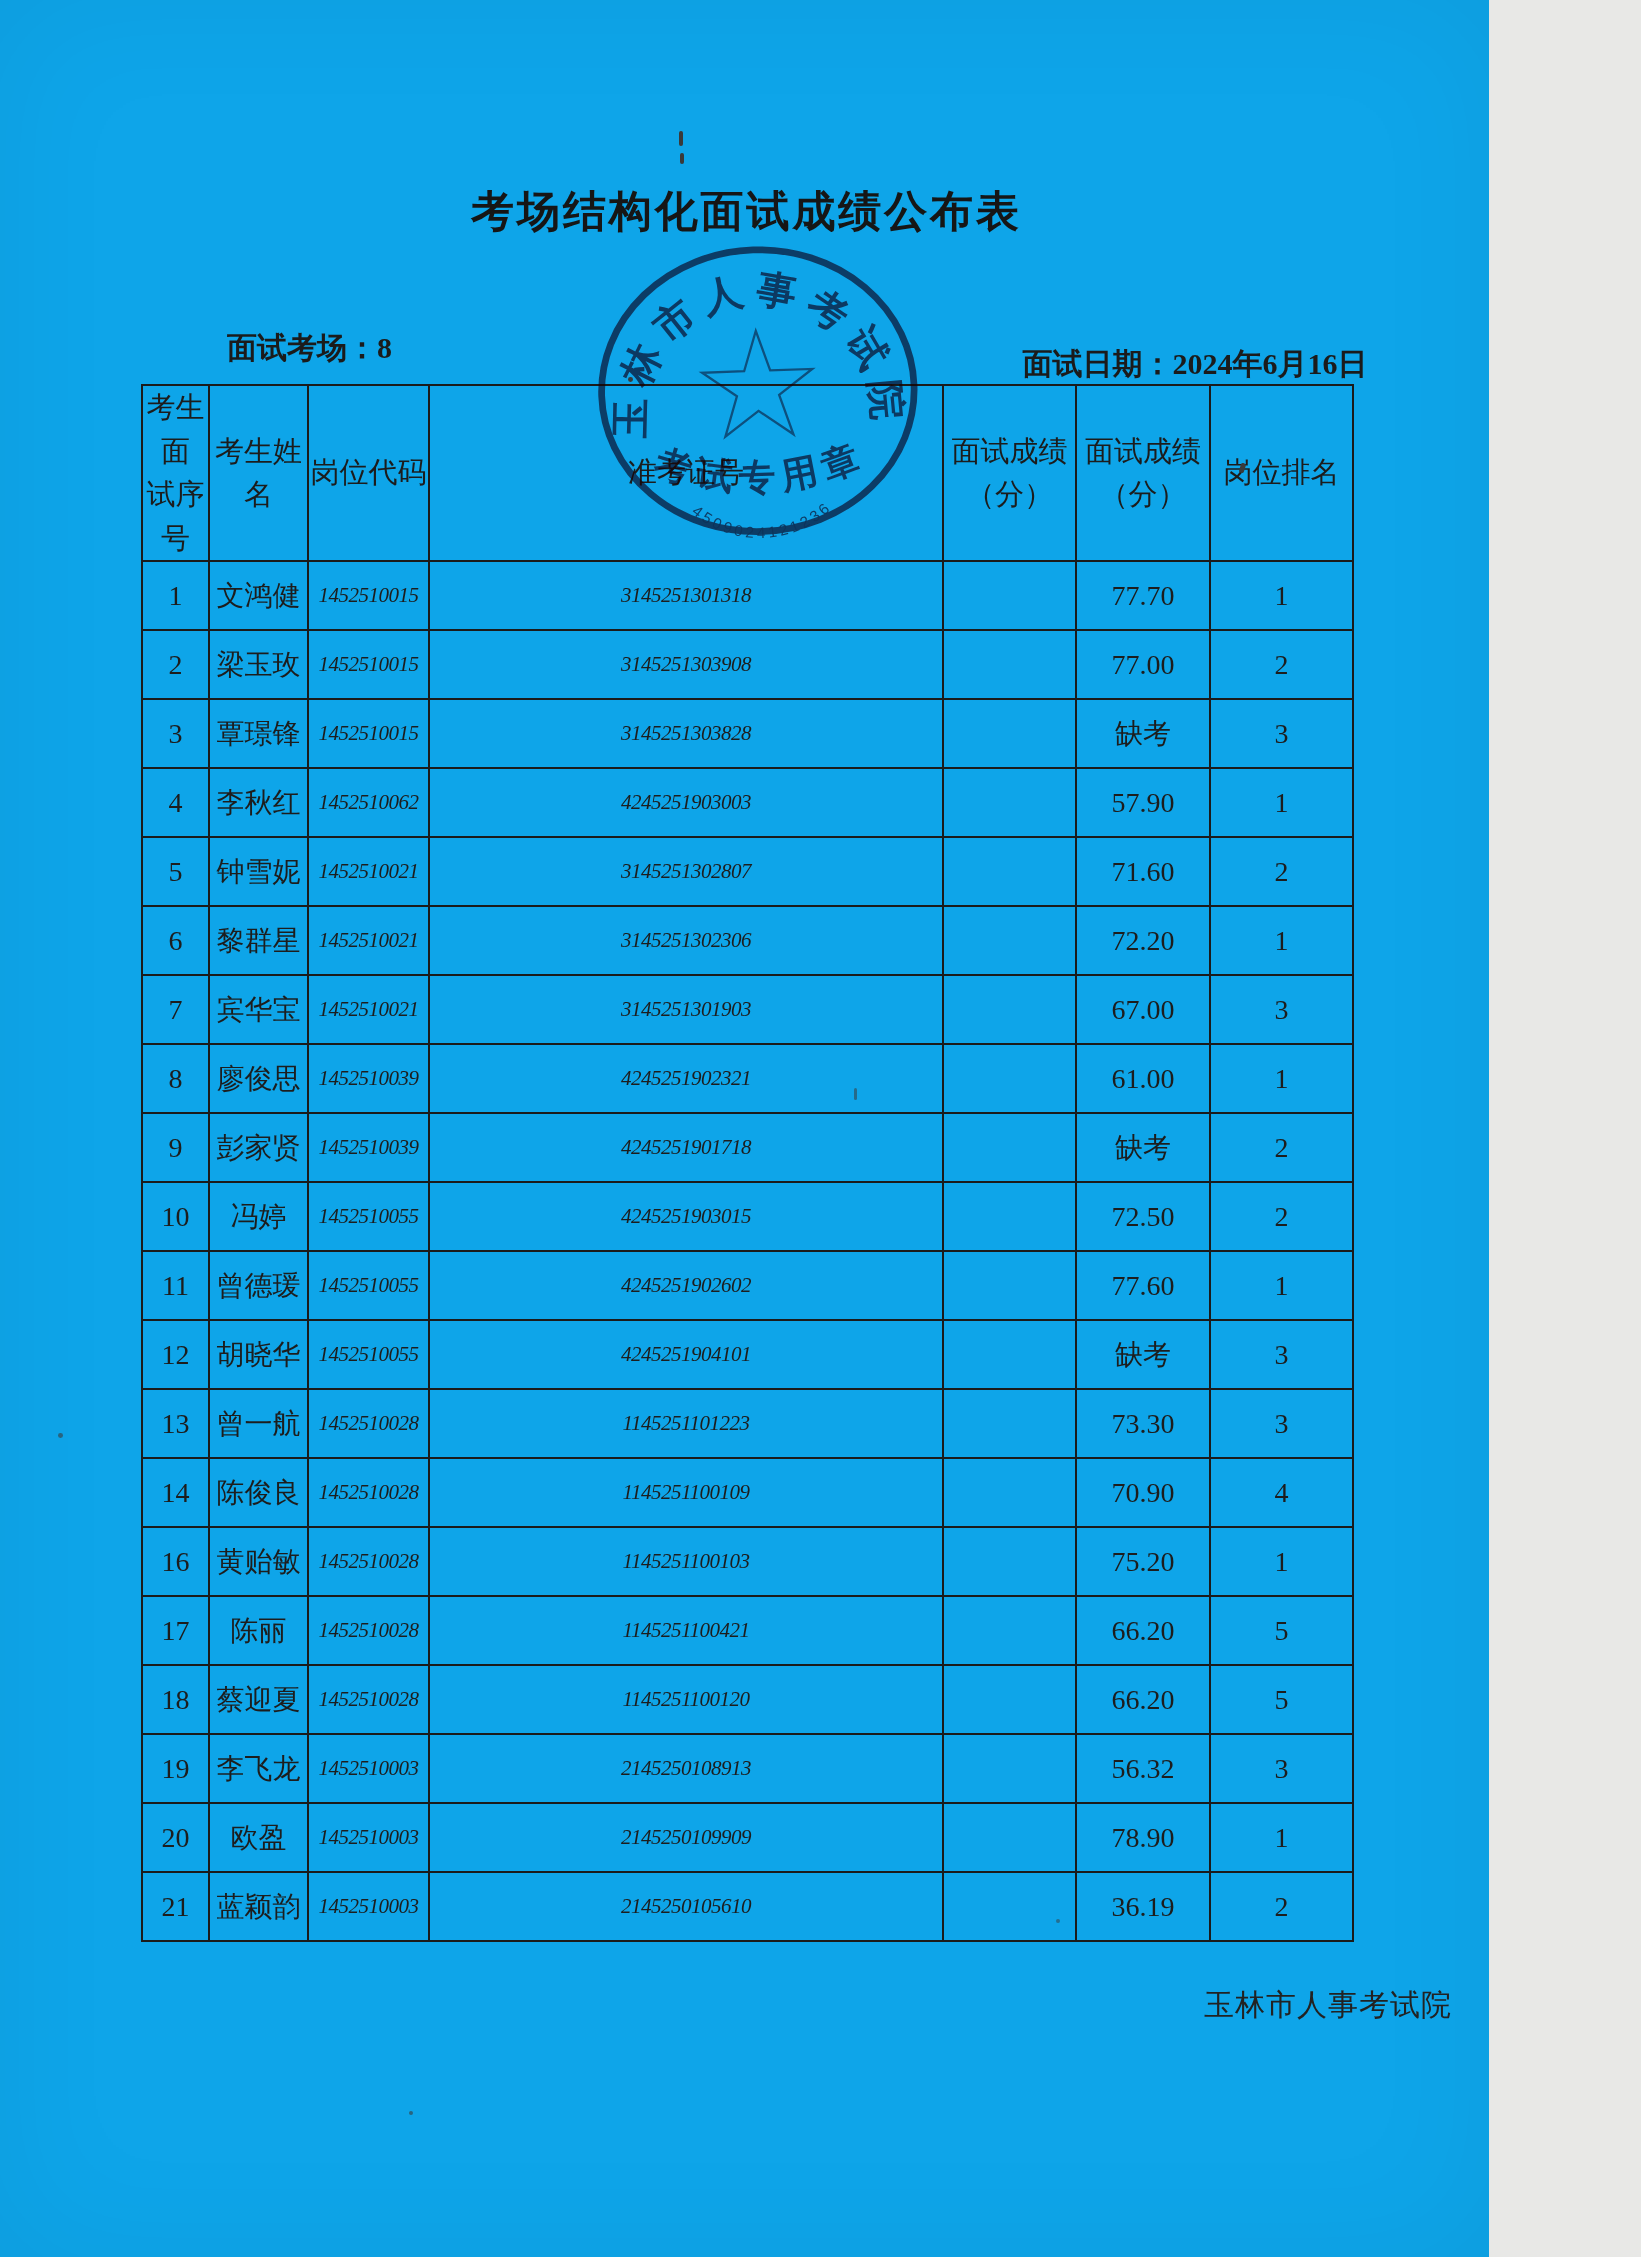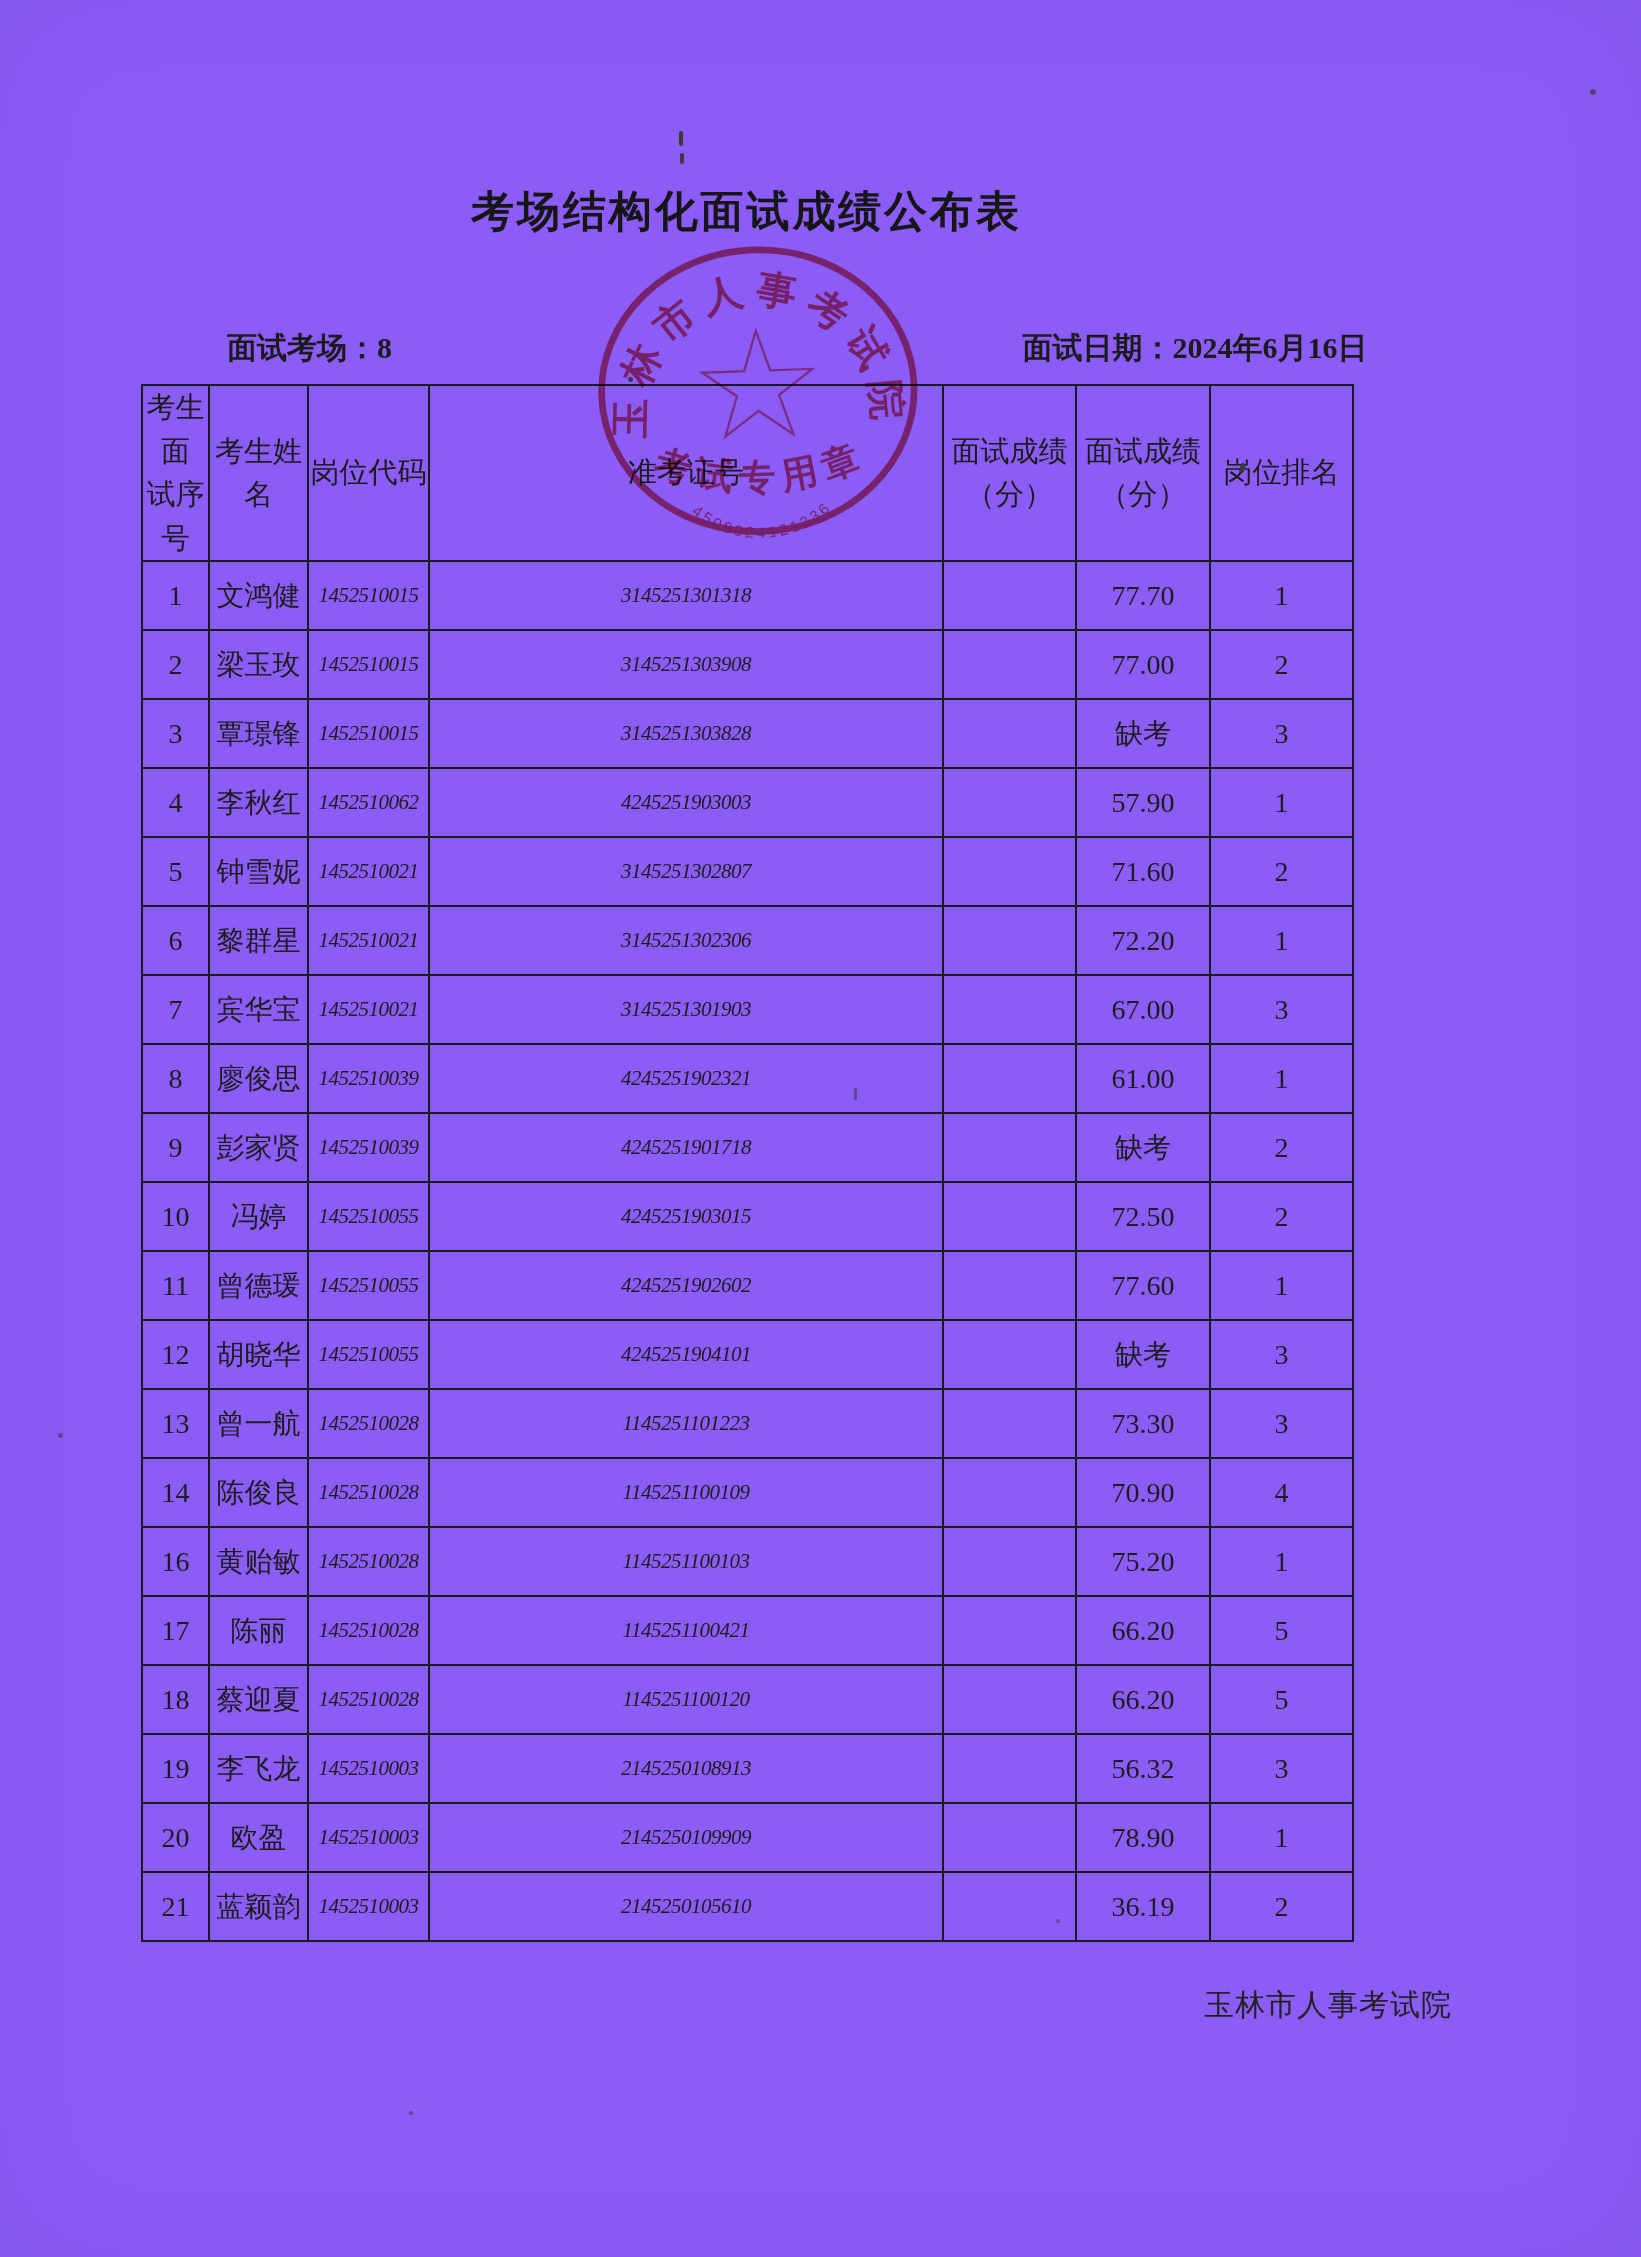--- a/index.html
+++ b/index.html
@@ -1,36 +1,36 @@
 <!DOCTYPE html>
 <html><head>
 <meta charset="utf-8">
 <style>
   html,body{margin:0;padding:0;background:#e8e8e6;}
   .page{
     position:relative;
-    width:1641px;height:2257px;
-    background:#8b5cf6;
+    width:1489px;height:2257px;
+    background:#0ea5e9;
     overflow:hidden;
     font-family:"Liberation Serif","DejaVu Serif",serif;
     color:#1d1d1d;
     box-shadow:inset 0 0 135px rgba(0,0,0,.05);
   }
   .doc-title{
     position:absolute;left:141px;top:183px;width:1211px;
     text-align:center;
     font-family:"Liberation Sans","DejaVu Sans",sans-serif;
     font-weight:bold;font-size:43px;letter-spacing:2.9px;color:#161616;
   }
   .meta-row{
     position:absolute;left:141px;top:328px;width:1211px;height:39px;
     font-size:30px;font-weight:600;color:#1b1b1b;
   }
   .meta-room{position:absolute;left:44px;top:0;margin-left:42px;}
-  .meta-date{position:absolute;right:-15.4px;top:0;margin-left:46px;}
+  .meta-date{position:absolute;right:-15.4px;top:16px;margin-left:46px;}
   table.results{
     position:absolute;left:141px;top:384px;
     border-collapse:collapse;table-layout:fixed;
     width:1211px;
     border-radius:23px;
   }
   table.results th,table.results td{
     border:2.4px solid #1b1b1b;
     text-align:center;vertical-align:middle;
     font-weight:normal;

